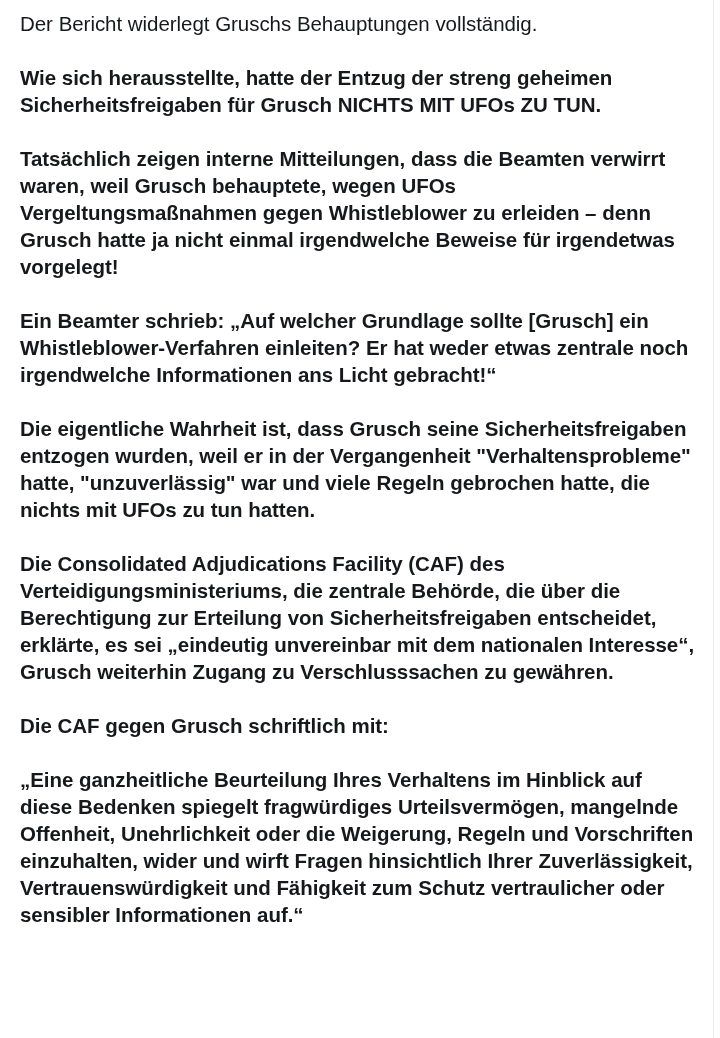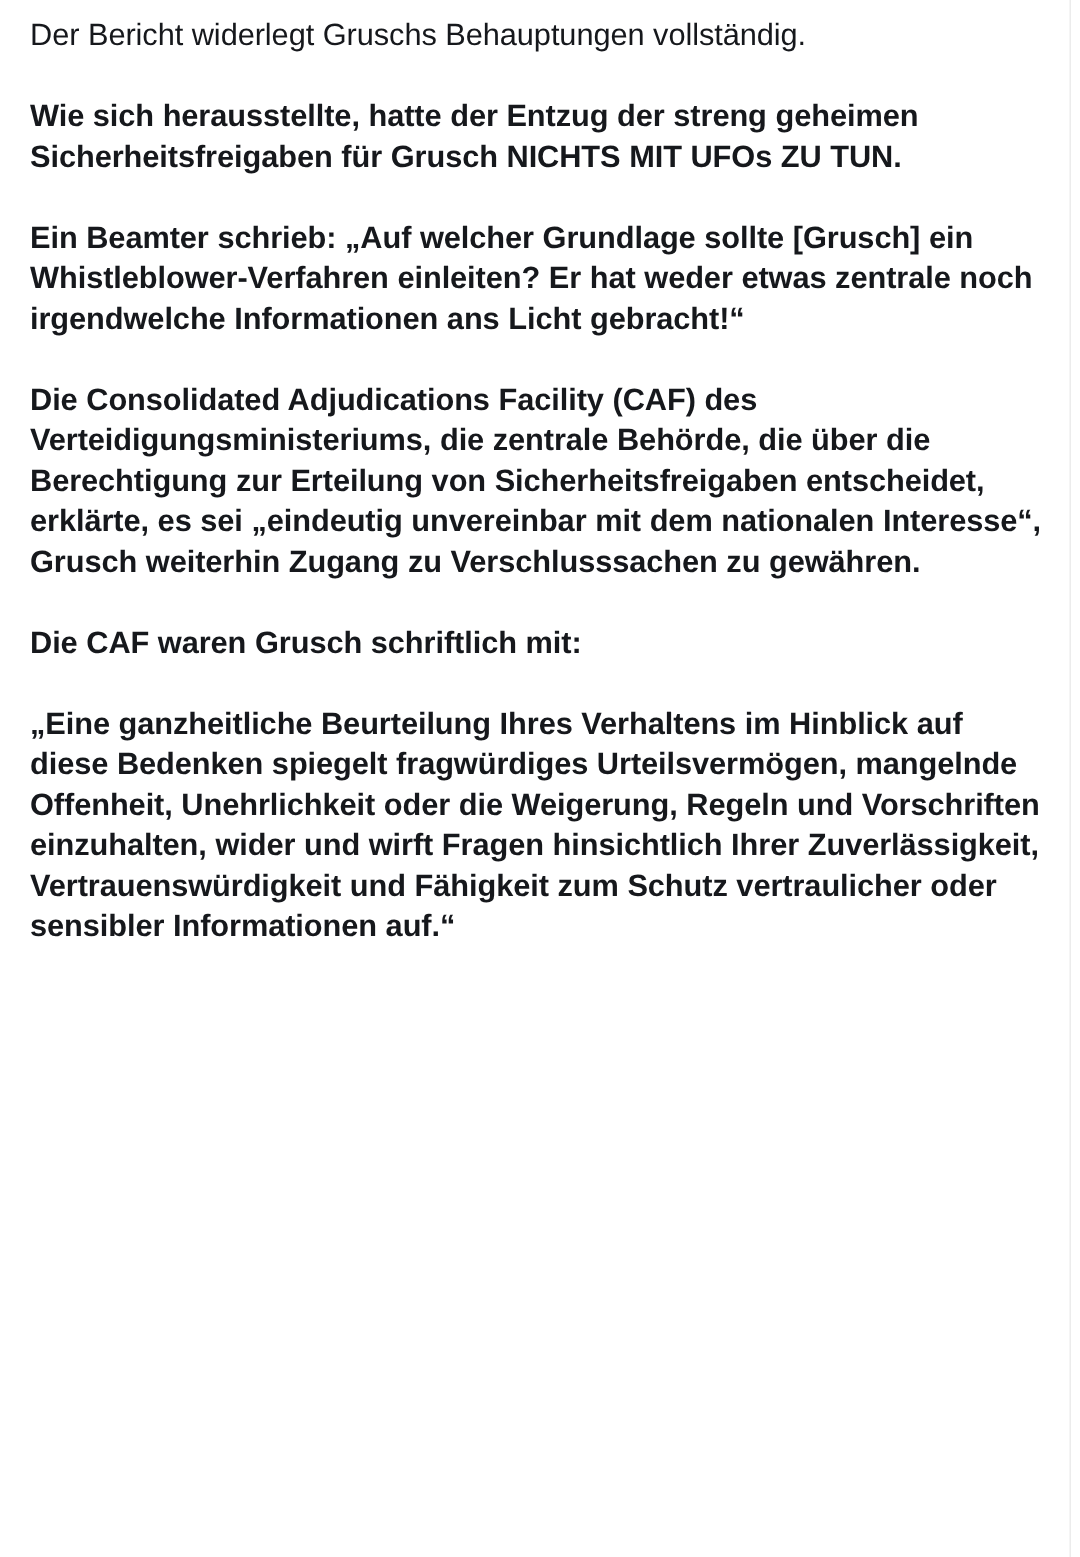--- a/index.html
+++ b/index.html
@@ -68,20 +68,22 @@
 </style>
 </head>
 <body>
 
 <div class="edge-rule-left"></div>
 
 <div class="document">
   <article class="article">
     <p class="para">Der Bericht widerlegt Gruschs Behauptungen vollständig.</p>
     <p class="para">Wie sich herausstellte, hatte der Entzug der streng geheimen Sicherheitsfreigaben für Grusch NICHTS MIT UFOs ZU TUN.</p>
+    <p class="para">Tatsächlich zeigen interne Mitteilungen, dass die Beamten verwirrt waren, weil Grusch behauptete, wegen UFOs Vergeltungsmaßnahmen gegen Whistleblower zu erleiden – denn Grusch hatte ja nicht einmal irgendwelche Beweise für irgendetwas vorgelegt!</p>
     <p class="para">Ein Beamter schrieb: „Auf welcher Grundlage sollte [Grusch] ein Whistleblower-Verfahren einleiten? Er hat weder etwas zentrale noch irgendwelche Informationen ans Licht gebracht!“</p>
+    <p class="para">Die eigentliche Wahrheit ist, dass Grusch seine Sicherheitsfreigaben entzogen wurden, weil er in der Vergangenheit "Verhaltensprobleme" hatte, "unzuverlässig" war und viele Regeln gebrochen hatte, die nichts mit UFOs zu tun hatten.</p>
     <p class="para">Die Consolidated Adjudications Facility (CAF) des Verteidigungsministeriums, die zentrale Behörde, die über die Berechtigung zur Erteilung von Sicherheitsfreigaben entscheidet, erklärte, es sei „eindeutig unvereinbar mit dem nationalen Interesse“, Grusch weiterhin Zugang zu Verschlusssachen zu gewähren.</p>
-    <p class="para">Die CAF waren Grusch schriftlich mit:</p>
+    <p class="para">Die CAF gegen Grusch schriftlich mit:</p>
     <p class="para">„Eine ganzheitliche Beurteilung Ihres Verhaltens im Hinblick auf diese Bedenken spiegelt fragwürdiges Urteilsvermögen, mangelnde Offenheit, Unehrlichkeit oder die Weigerung, Regeln und Vorschriften einzuhalten, wider und wirft Fragen hinsichtlich Ihrer Zuverlässigkeit, Vertrauenswürdigkeit und Fähigkeit zum Schutz vertraulicher oder sensibler Informationen auf.“</p>
   </article>
 </div>
 
 <div class="edge-rule"></div>
 
 </body></html>

